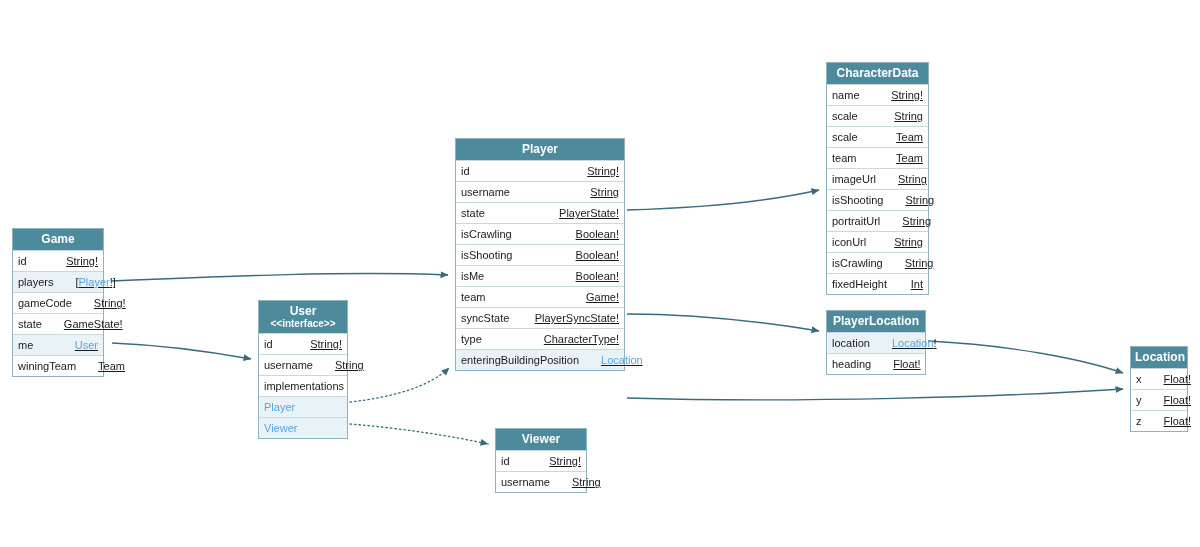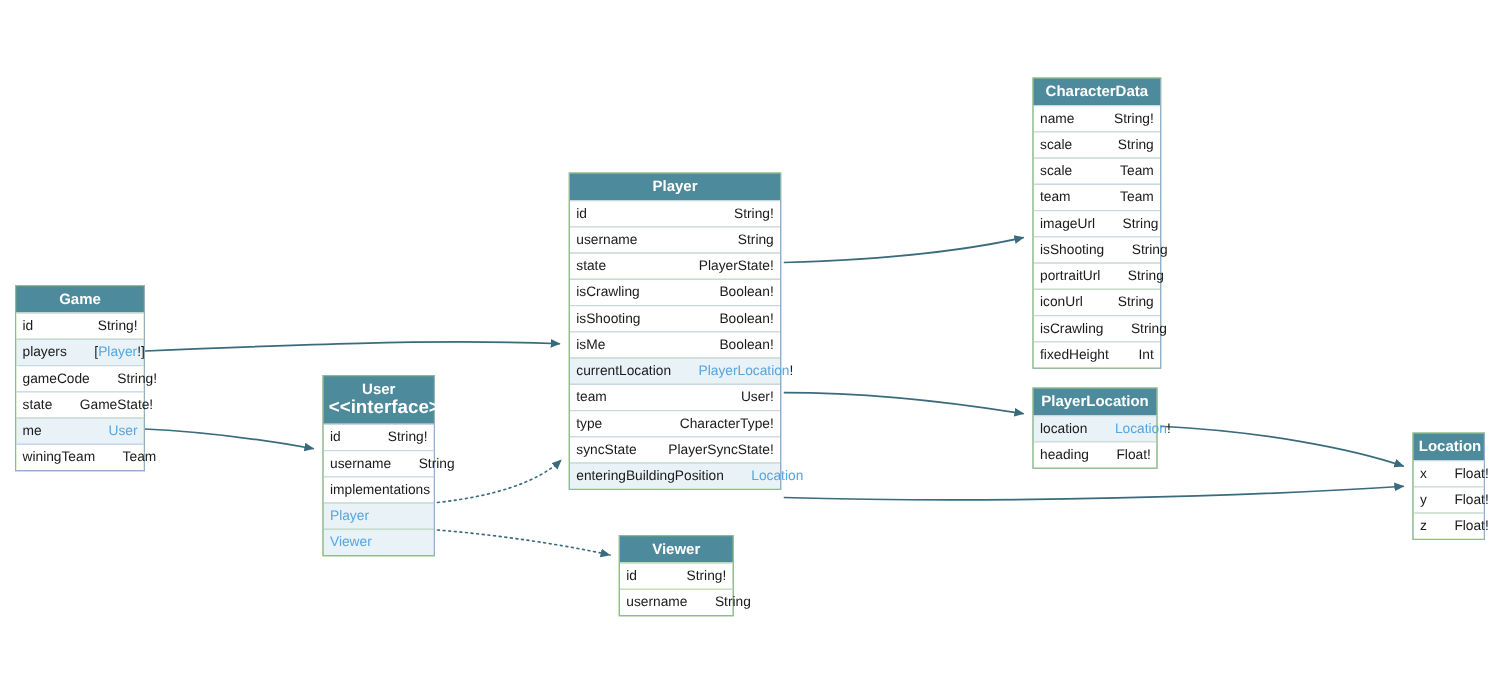--- a/index.html
+++ b/index.html
@@ -30,41 +30,41 @@
   .type-table .tbl-header {
     background: #4d8a9b;
     color: #ffffff;
     text-align: center;
     font-weight: bold;
     font-size: 12px;
     padding: 4px 4px;
     line-height: 1.1;
   }
   .type-table .stereotype {
-    font-size: 15px;
+    font-size: 10px;
     font-weight: bold;
     line-height: 1.1;
   }
   .type-table .tbl-row {
     display: flex;
     justify-content: space-between;
     align-items: center;
     gap: 22px;
     height: 21px;
     box-sizing: border-box;
     padding: 0 5px;
     border-top: 1px solid #c7d8df;
     background: #ffffff;
     white-space: nowrap;
   }
   .type-table .tbl-row.hl {
     background: #e9f2f6;
   }
   .fname { color: #1a1a1a; }
-  .ftype { color: #1a1a1a; }
+  .ftype { color: #1a1a1a; text-decoration: underline; }
   .link-text { color: #55a5e0; }
   path.edge {
     fill: none;
     stroke-width: 1.4px;
   }
   path.edge.dotted {
     stroke-width: 1.3px;
     stroke-dasharray: 1.5 3;
     stroke-linecap: round;
   }
@@ -84,21 +84,21 @@
         <path d="M112,343 C160,345 212,352 251,359" class="edge" stroke="#3a6b7c" marker-end="url(#arrowhead)"></path>
         <path d="M627,210 C700,208 770,201 819,190" class="edge" stroke="#3a6b7c" marker-end="url(#arrowhead)"></path>
         <path d="M627,314 C700,314 770,323 819,331" class="edge" stroke="#3a6b7c" marker-end="url(#arrowhead)"></path>
         <path d="M627,398 C800,403 1000,397 1123,389" class="edge" stroke="#3a6b7c" marker-end="url(#arrowhead)"></path>
         <path d="M928,341 C1010,345 1082,359 1123,373" class="edge" stroke="#3a6b7c" marker-end="url(#arrowhead)"></path>
         <path d="M350,402 C395,397 430,386 449,368" class="edge dotted" stroke="#3a6b7c" marker-end="url(#arrowhead)"></path>
         <path d="M350,424 C400,428 452,436 488,444" class="edge dotted" stroke="#3a6b7c" marker-end="url(#arrowhead)"></path>
       </g>
   </svg>
   <div id="tables">
-      <div class="type-table" style="left: 12px; top: 228px; width: 104px;">
+      <div class="type-table" style="left: 12px; top: 228px; width: 92px;">
         <div class="tbl-header">
           <div>Game</div>
         </div>
         <div class="tbl-row">
           <span class="fname">id</span>
           <span class="ftype">String!</span>
         </div>
         <div class="tbl-row hl">
           <span class="fname">players</span>
           <span class="ftype">[<span class="link-text">Player</span>!]</span>
@@ -164,35 +164,31 @@
           <span class="ftype">Boolean!</span>
         </div>
         <div class="tbl-row">
           <span class="fname">isShooting</span>
           <span class="ftype">Boolean!</span>
         </div>
         <div class="tbl-row">
           <span class="fname">isMe</span>
           <span class="ftype">Boolean!</span>
         </div>
-        <div class="tbl-row hl">
-          <span class="fname">currentLocation</span>
-          <span class="ftype"><span class="link-text">PlayerLocation</span>!</span>
-        </div>
         <div class="tbl-row">
           <span class="fname">team</span>
-          <span class="ftype">User!</span>
+          <span class="ftype">Game!</span>
+        </div>
+        <div class="tbl-row">
+          <span class="fname">syncState</span>
+          <span class="ftype">PlayerSyncState!</span>
         </div>
         <div class="tbl-row">
           <span class="fname">type</span>
           <span class="ftype">CharacterType!</span>
-        </div>
-        <div class="tbl-row">
-          <span class="fname">syncState</span>
-          <span class="ftype">PlayerSyncState!</span>
         </div>
         <div class="tbl-row hl">
           <span class="fname">enteringBuildingPosition</span>
           <span class="ftype"><span class="link-text">Location</span></span>
         </div>
       </div>
       <div class="type-table" style="left: 495px; top: 428px; width: 92px;">
         <div class="tbl-header">
           <div>Viewer</div>
         </div>

